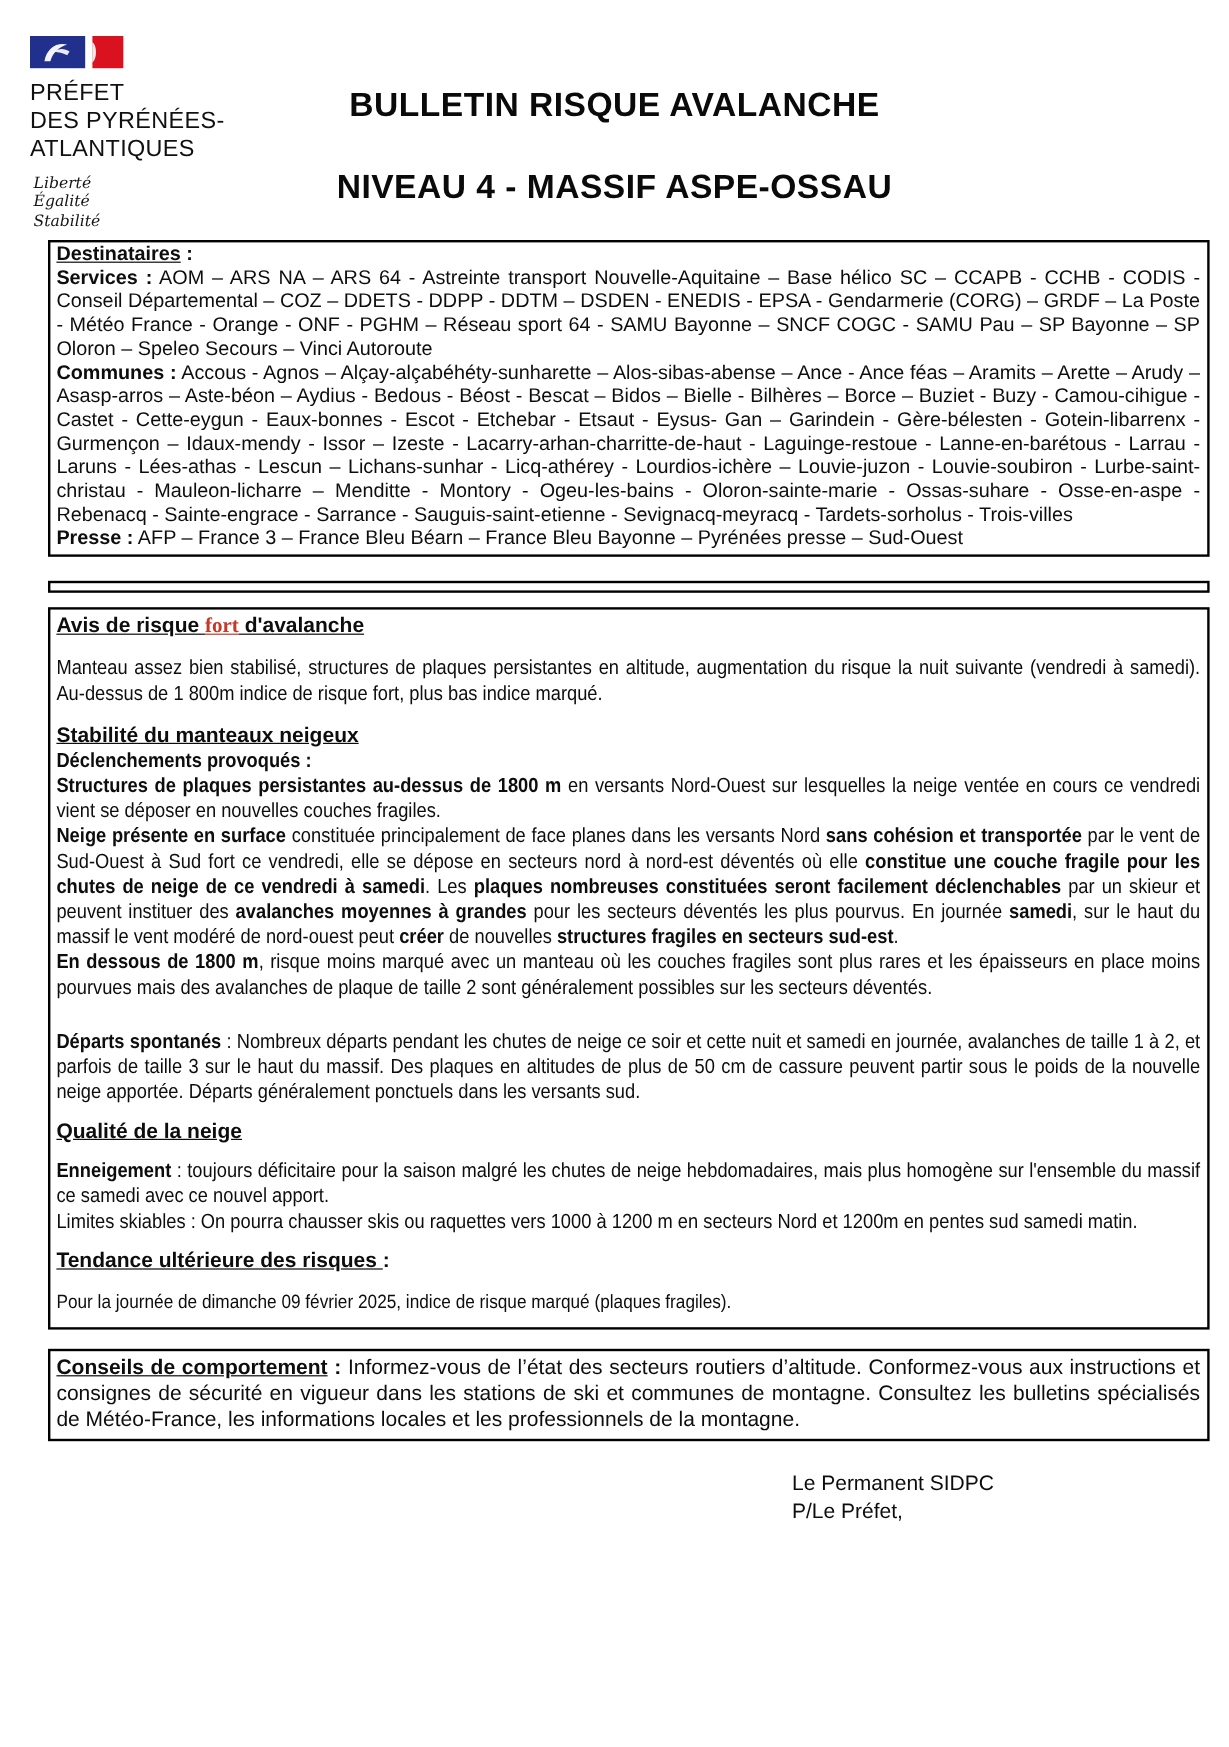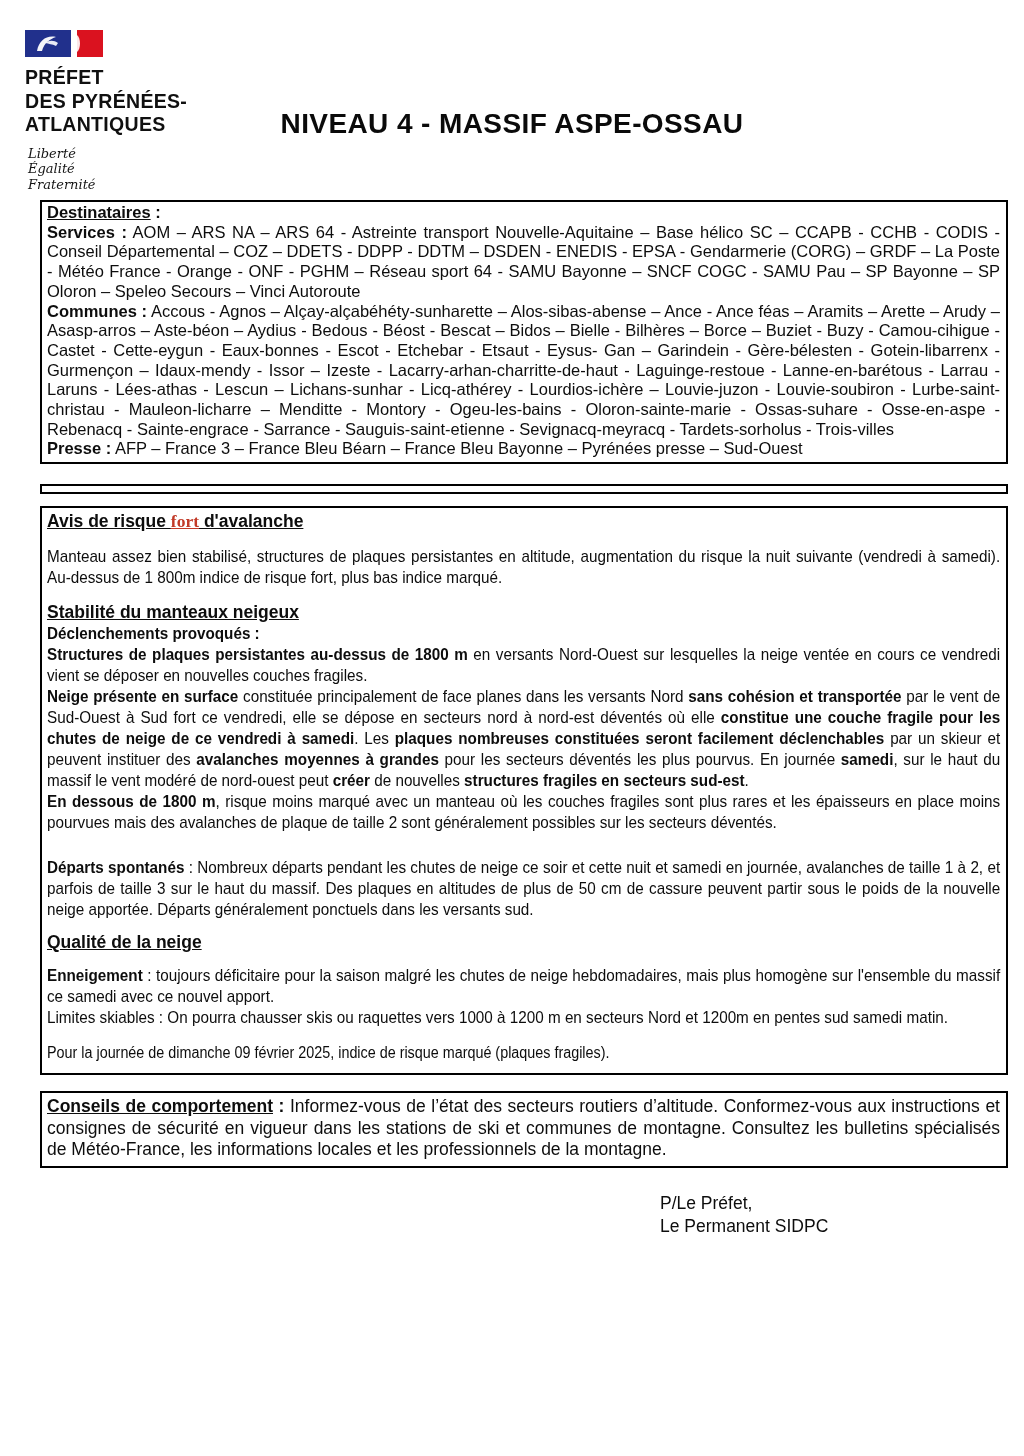--- a/index.html
+++ b/index.html
@@ -2,21 +2,21 @@
 <html><head>
 <meta charset="utf-8">
 <style>
   html,body{margin:0;padding:0;background:#ffffff;}
   body{width:1024px;height:1456px;font-family:"Liberation Sans",sans-serif;color:#0d0d0d;}
   .page{position:relative;width:1024px;height:1456px;background:#fff;overflow:hidden;}
 
   
   .gov{position:absolute;left:25px;top:30px;width:250px;}
   .flag{display:block;width:78px;height:27px;}
-  .gov-name{margin-top:9px;font-weight:bold;font-size:19.5px;line-height:23.5px;letter-spacing:.3px;color:#101010;}
+  .gov-name{margin-top:9px;font-weight:normal;font-size:19.5px;line-height:23.5px;letter-spacing:.3px;color:#101010;}
   .motto{margin-top:9px;margin-left:3px;font-family:"DejaVu Serif",serif;font-style:italic;font-size:13px;line-height:15.5px;color:#151515;}
 
   .titles{position:absolute;left:0;right:0;top:72px;text-align:center;font-weight:bold;color:#0a0a0a;}
   .title1{font-size:28px;letter-spacing:.4px;}
   .title2{font-size:28px;margin-top:36px;letter-spacing:.4px;text-align:center;}
 
   
   .content{position:absolute;left:40px;top:200px;width:968px;}
   p{margin:0;}
   .box{border:2px solid #000;box-sizing:border-box;padding:1px 6px 3px 5px;}
@@ -55,25 +55,26 @@
       <path d="M52 5 c4 3 4 14 0 17 z" fill="#ffffff" opacity="0.9"></path>
     </svg>
     <div class="gov-name">
       <div>PRÉFET</div>
       <div>DES PYRÉNÉES-</div>
       <div>ATLANTIQUES</div>
     </div>
     <div class="motto">
       <div>Liberté</div>
       <div>Égalité</div>
-      <div>Fraternité</div>
+      <div>Stabilité</div>
     </div>
   </div>
 
   <div class="titles">
+    <div class="title1">BULLETIN RISQUE AVALANCHE</div>
     <div class="title2">NIVEAU 4 - MASSIF ASPE-OSSAU</div>
   </div>
 
   <div class="content">
 
     <section class="box box-dest">
       <p><span class="b u">Destinataires</span><span class="b"> :</span></p>
       <p class="just"><span class="b">Services :</span><span> AOM – ARS NA – ARS 64 - Astreinte transport Nouvelle-Aquitaine – Base hélico SC – CCAPB - CCHB - CODIS - Conseil Départemental – COZ – DDETS - DDPP  - DDTM – DSDEN - ENEDIS - EPSA - Gendarmerie (CORG) – GRDF – La Poste - Météo France - Orange - ONF - PGHM – Réseau sport 64 - SAMU Bayonne – SNCF COGC - SAMU Pau – SP Bayonne – SP Oloron – Speleo Secours – Vinci Autoroute</span></p>
       <p class="just"><span class="b">Communes :</span><span> Accous - Agnos – Alçay-alçabéhéty-sunharette – Alos-sibas-abense – Ance - Ance féas – Aramits – Arette – Arudy – Asasp-arros – Aste-béon – Aydius - Bedous - Béost - Bescat – Bidos – Bielle - Bilhères – Borce – Buziet - Buzy - Camou-cihigue - Castet - Cette-eygun - Eaux-bonnes - Escot - Etchebar - Etsaut - Eysus- Gan – Garindein - Gère-bélesten - Gotein-libarrenx - Gurmençon – Idaux-mendy - Issor – Izeste - Lacarry-arhan-charritte-de-haut - Laguinge-restoue - Lanne-en-barétous - Larrau - Laruns - Lées-athas - Lescun – Lichans-sunhar - Licq-athérey - Lourdios-ichère – Louvie-juzon - Louvie-soubiron - Lurbe-saint-christau - Mauleon-licharre – Menditte - Montory - Ogeu-les-bains - Oloron-sainte-marie - Ossas-suhare - Osse-en-aspe - Rebenacq - Sainte-engrace - Sarrance - Sauguis-saint-etienne - Sevignacq-meyracq - Tardets-sorholus - Trois-villes</span></p>
       <p class="just"><span class="b">Presse :</span><span> AFP – France 3 – France Bleu Béarn – France Bleu Bayonne – Pyrénées presse – Sud-Ouest</span></p>
@@ -92,26 +93,27 @@
       <p class="cond just"><span class="b">Structures de plaques persistantes au-dessus de 1800 m</span><span> en versants Nord-Ouest sur lesquelles la neige ventée en cours ce vendredi vient se déposer en nouvelles couches fragiles.</span></p>
       <p class="cond just"><span class="b">Neige présente en surface</span><span> constituée principalement de face planes dans les versants Nord </span><span class="b">sans cohésion et transportée</span><span> par le vent de Sud-Ouest à Sud fort ce vendredi, elle se dépose en secteurs nord à nord-est déventés où elle </span><span class="b">constitue une couche fragile pour les chutes de neige de ce vendredi à samedi</span><span>. Les </span><span class="b">plaques nombreuses constituées seront facilement déclenchables</span><span> par un skieur et peuvent instituer des </span><span class="b">avalanches moyennes à grandes</span><span> pour les secteurs déventés les plus pourvus. En journée </span><span class="b">samedi</span><span>, sur le haut du massif le vent modéré de nord-ouest peut </span><span class="b">créer</span><span> de nouvelles </span><span class="b">structures fragiles en secteurs sud-est</span><span>.</span></p>
       <p class="cond just"><span class="b">En dessous de 1800 m</span><span>, risque moins marqué avec un manteau où les couches fragiles sont plus rares et les épaisseurs en place moins pourvues mais des avalanches de plaque de taille 2 sont généralement possibles sur les secteurs déventés.</span></p>
 
       <p class="cond just departs"><span class="b">Départs spontanés</span><span> : Nombreux départs pendant les chutes de neige ce soir et cette nuit et samedi en journée, avalanches de taille 1 à 2, et parfois de taille 3 sur le haut du massif. Des plaques en altitudes de plus de 50 cm de cassure peuvent partir sous le poids de la nouvelle neige apportée. Départs généralement ponctuels dans les versants sud.</span></p>
 
       <p class="sec-h qh"><span class="b u">Qualité de la neige</span></p>
       <p class="cond just q1"><span class="b">Enneigement</span><span> : toujours déficitaire pour la saison malgré les chutes de neige hebdomadaires, mais plus homogène sur l'ensemble du massif ce samedi avec ce nouvel apport.</span></p>
       <p class="cond just">Limites skiables : On pourra chausser skis ou raquettes vers 1000 à 1200 m en secteurs Nord et 1200m en pentes sud samedi matin.</p>
 
+      <p class="sec-h th"><span class="b u">Tendance ultérieure des risques </span><span class="b">:</span></p>
       <p class="cond tb">Pour la journée de dimanche 09 février 2025, indice de risque marqué (plaques fragiles).</p>
     </section>
 
     <section class="box box-conseils">
       <p class="just"><span class="b u">Conseils de comportement</span><span class="b"> : </span><span>Informez-vous de l’état des secteurs routiers d’altitude. Conformez-vous aux instructions et consignes de sécurité en vigueur dans les stations de ski et communes de montagne. Consultez les bulletins spécialisés de Météo-France, les informations locales et les professionnels de la montagne.</span></p>
     </section>
 
     <div class="sig">
+      <div>Le Permanent SIDPC</div>
       <div>P/Le Préfet,</div>
-      <div>Le Permanent SIDPC</div>
     </div>
 
   </div>
 </div>
 
 </body></html>

